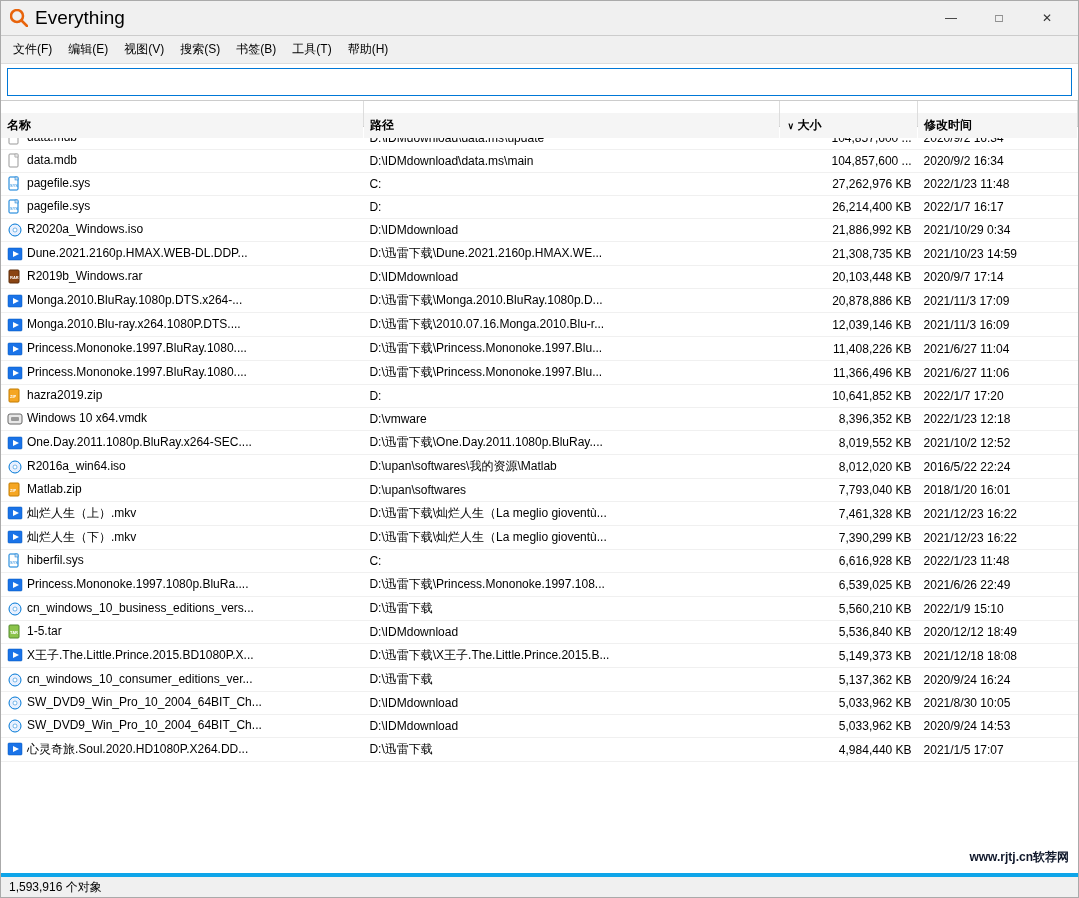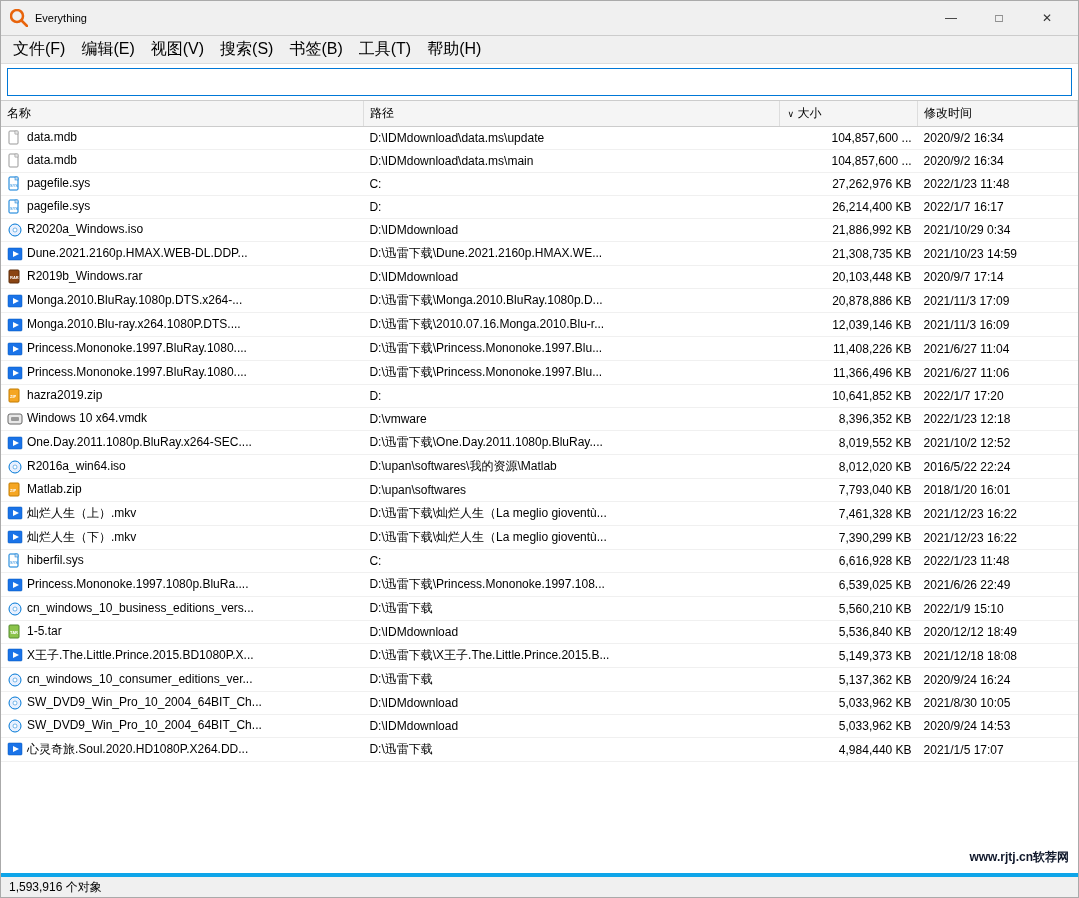--- a/index.html
+++ b/index.html
@@ -31,21 +31,21 @@
     .title-bar-icon {
       width: 20px;
       height: 20px;
       margin-right: 6px;
       display: flex;
       align-items: center;
       justify-content: center;
     }
     .title-text {
       flex: 1;
-      font-size: 11px;
+      font-size: 19px;
       color: #000;
     }
     .window-controls {
       display: flex;
       gap: 2px;
     }
     .win-btn {
       width: 46px;
       height: 35px;
       border: none;
@@ -62,21 +62,21 @@
       display: flex;
       align-items: center;
       padding: 0 4px;
       background: #f0f0f0;
       border-bottom: 1px solid #ddd;
       flex-shrink: 0;
     }
     .menu-item {
       padding: 4px 8px;
       cursor: pointer;
-      font-size: 16px;
+      font-size: 12px;
       color: #000;
       border-radius: 2px;
     }
     .search-bar {
       padding: 4px 6px;
       border-bottom: 1px solid #ccc;
       flex-shrink: 0;
     }
     .search-input {
       width: 100%;
@@ -95,24 +95,24 @@
     .file-table {
       width: 100%;
       border-collapse: collapse;
     }
     .file-table thead th {
       background: #f5f5f5;
       border-bottom: 1px solid #ccc;
       border-right: 1px solid #ddd;
       padding: 4px 6px;
       text-align: left;
-      font-weight: normal;
+      font-weight: bold;
       font-size: 12px;
       position: sticky;
-      top: 0;
+      top: 12px;
       z-index: 1;
       cursor: pointer;
       user-select: none;
     }
     .file-table tbody tr {
       border-bottom: 1px solid #f0f0f0;
     }
     .file-table tbody td {
       padding: 3px 6px;
       font-size: 12px;

